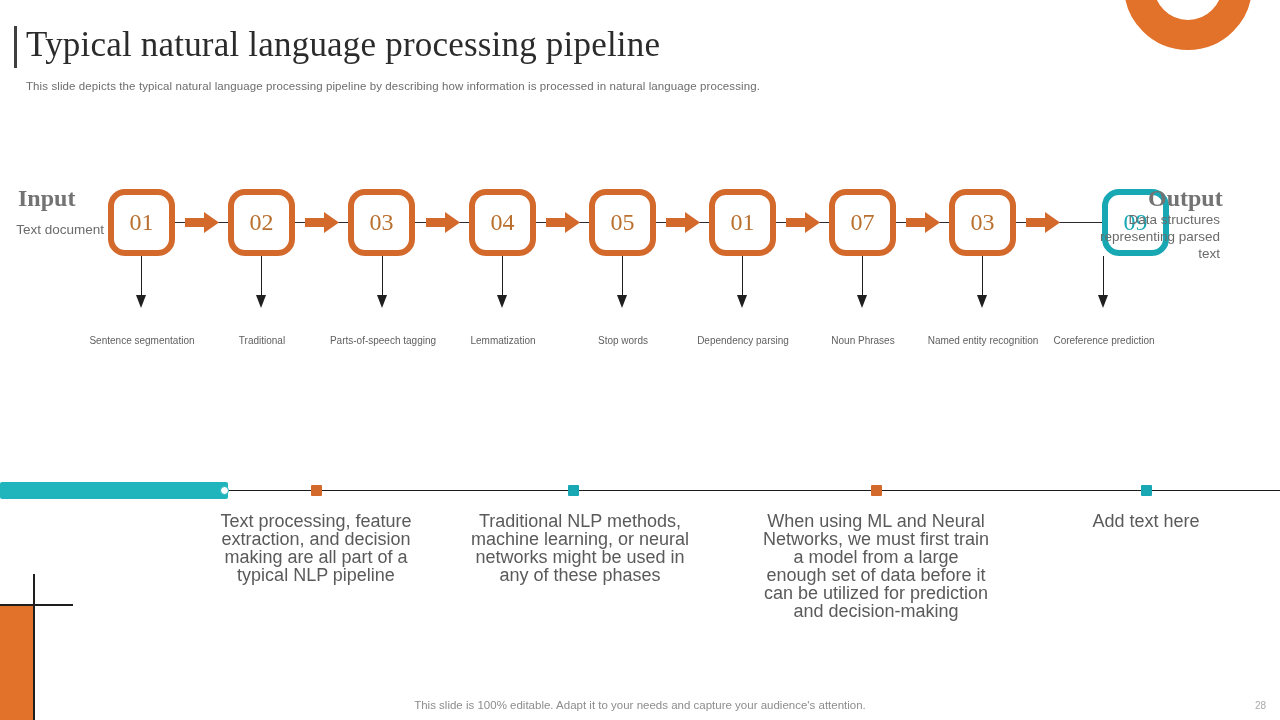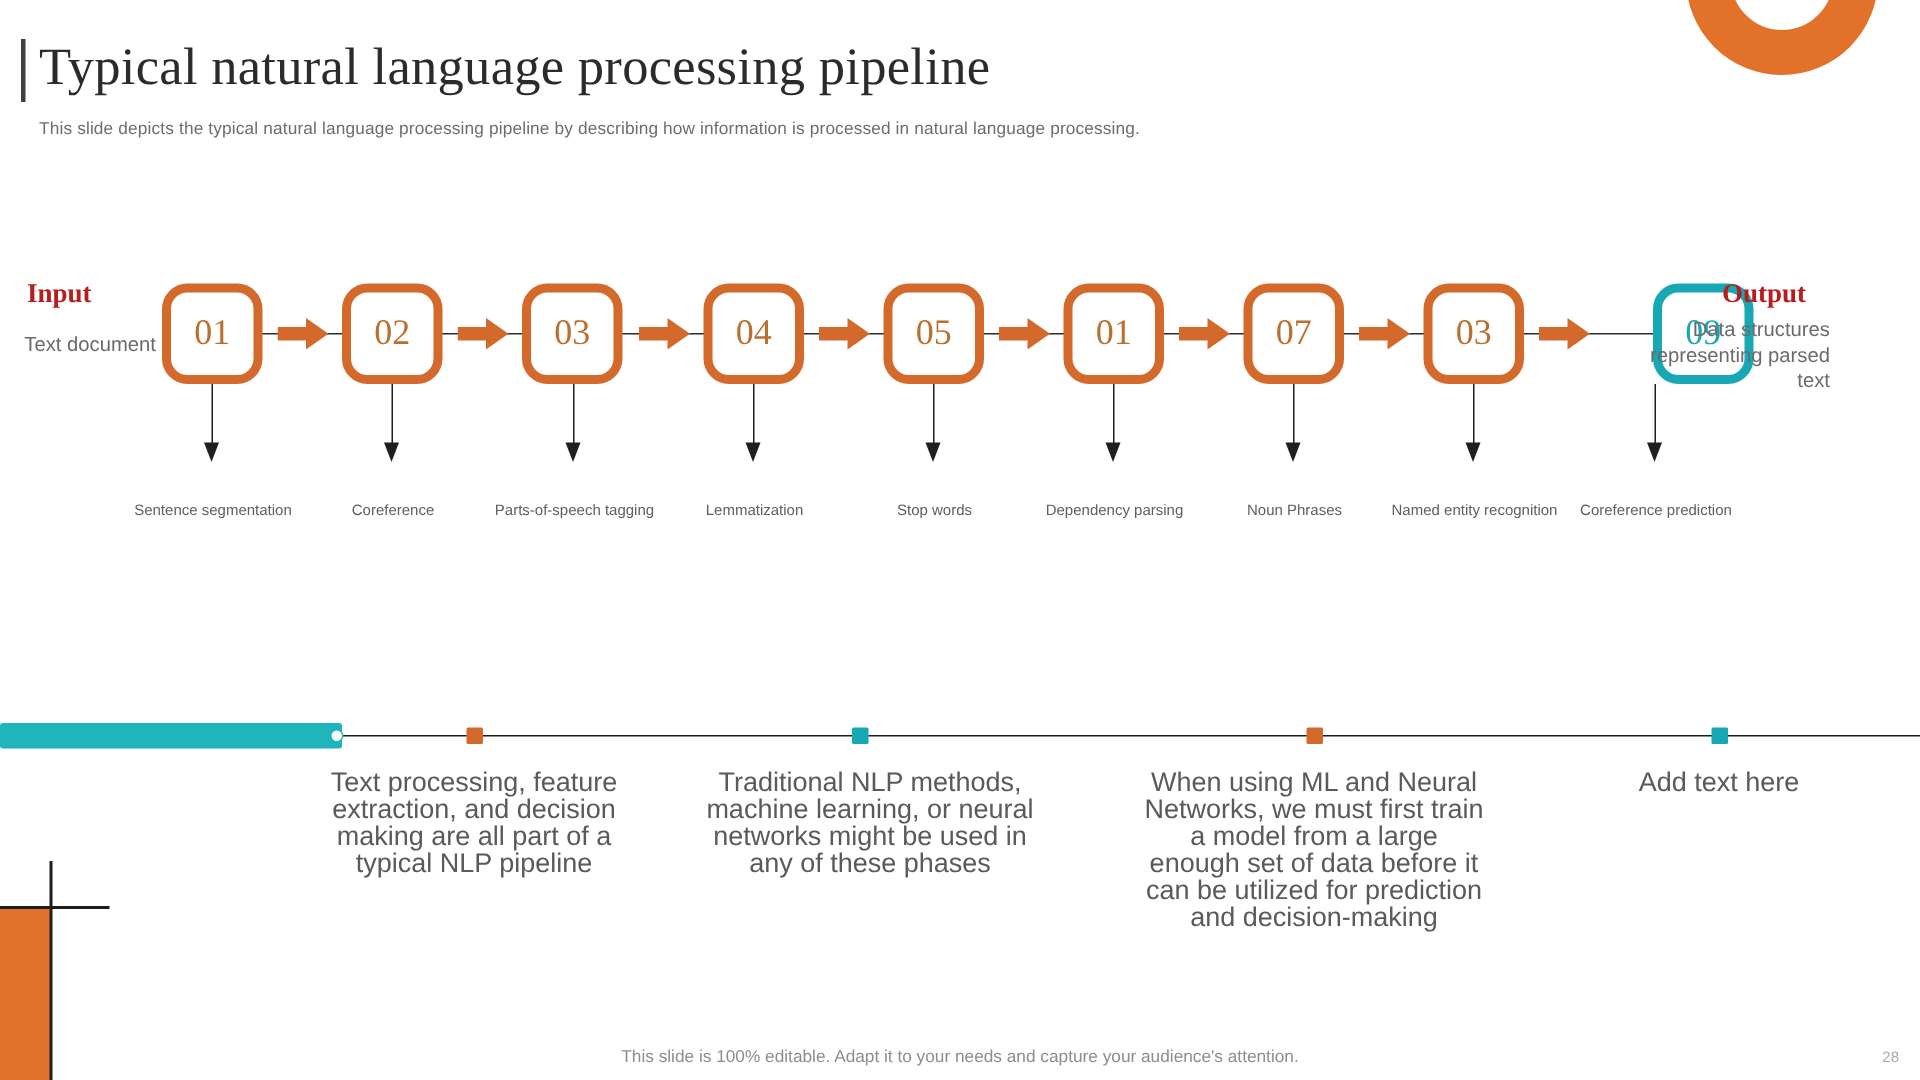--- a/index.html
+++ b/index.html
@@ -35,21 +35,21 @@
     font-size:11.5px; color:#6d6d6d; letter-spacing:.1px;
     white-space:nowrap;
   }
 
   
   .pipeline { position:absolute; left:0; top:0; width:1280px; height:380px; }
 
   .io-head {
     position:absolute;
     font-family:"Liberation Serif", serif;
-    font-weight:bold; font-size:18px; color:#b91c1c;
+    font-weight:bold; font-size:24px; color:#737373;
     white-space:nowrap;
   }
   .io-sub {
     position:absolute; font-size:13.5px; color:#6b6b6b;
     line-height:17px;
   }
   .io-input-head { left:18px;  top:185px; }
   .io-input-sub  { left:0px;   top:221px; width:104px; text-align:right; }
   .io-output-head{ left:1148px; top:185px; }
   .io-output-sub { left:1088px; top:211px; width:132px; text-align:right; }
@@ -227,21 +227,21 @@
     <div class="drop" style="left:977px;">
         <div class="stem"></div>
         <div class="head"></div>
       </div>
     <div class="drop" style="left:1098px;">
         <div class="stem"></div>
         <div class="head"></div>
       </div>
 
     <div class="step-label" style="left:62px;">Sentence segmentation</div>
-    <div class="step-label" style="left:182px;">Coreference</div>
+    <div class="step-label" style="left:182px;">Traditional</div>
     <div class="step-label" style="left:303px;">Parts-of-speech tagging</div>
     <div class="step-label" style="left:423px;">Lemmatization</div>
     <div class="step-label" style="left:543px;">Stop words</div>
     <div class="step-label" style="left:663px;">Dependency parsing</div>
     <div class="step-label" style="left:783px;">Noun Phrases</div>
     <div class="step-label" style="left:903px;">Named entity recognition</div>
     <div class="step-label" style="left:1024px;">Coreference prediction</div>
 
     <div class="io-head io-output-head">Output</div>
     <div class="io-sub io-output-sub">Data structures representing parsed text</div>

